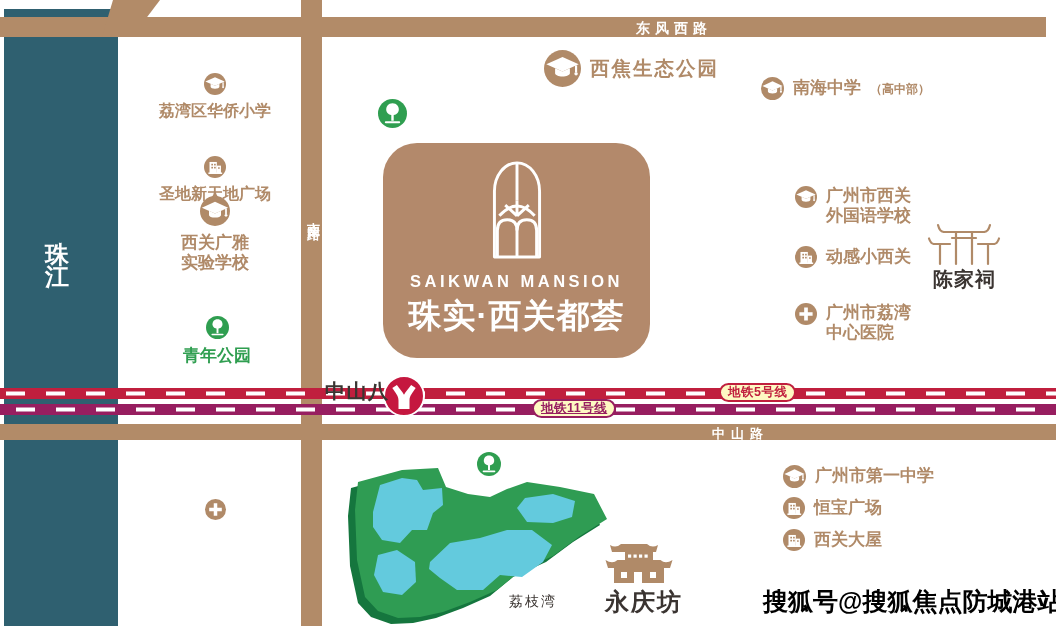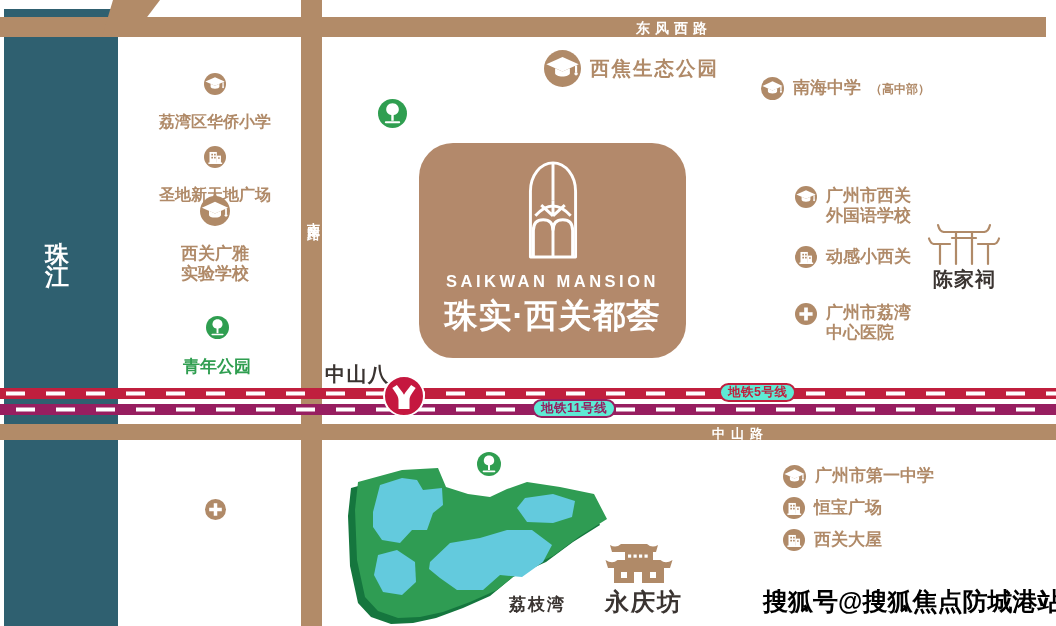--- a/index.html
+++ b/index.html
@@ -11,52 +11,52 @@
   .abs{position:absolute;}
   
   .roadlab{color:#fff;font-weight:bold;}
   .vtext{writing-mode:vertical-rl;text-orientation:upright;}
   .river-label{left:41px;top:222px;font-size:24px;letter-spacing:24px;color:#fff;font-weight:bold;}
   .nanan-label{left:304px;top:212px;font-size:13px;letter-spacing:3px;}
   .dongfeng-label{left:636px;top:20px;font-size:14px;letter-spacing:5px;}
   .zhongshan-label{left:712px;top:425px;font-size:13px;letter-spacing:6px;}
   
   .pill{
-    position:absolute;background:#5eead4;border-radius:10px;font-weight:bold;
+    position:absolute;background:#fef9c3;border-radius:10px;font-weight:bold;
     font-size:12.5px;line-height:13px;padding:1px 7px;letter-spacing:.5px;white-space:nowrap;
   }
   .pill.l5{left:719px;top:383px;color:#c01f3e;border:2px solid #c01f3e;}
-  .pill.l11{left:532px;top:399px;color:#971e60;border:2px solid #971e60;}
-  .station-label{left:325px;top:361px;font-size:20px;font-weight:bold;color:#3a3431;letter-spacing:1.5px;}
+  .pill.l11{left:532px;top:399px;color:#971e60;border:2px solid #971e60;text-decoration:underline;}
+  .station-label{left:325px;top:378px;font-size:20px;font-weight:bold;color:#3a3431;letter-spacing:1.5px;}
   
   .card{
     left:383px;top:143px;width:267px;height:215px;background:#b3896b;border-radius:34px;
-    display:flex;flex-direction:column;align-items:center;color:#fff;margin-left:36px;
+    display:flex;flex-direction:column;align-items:center;color:#fff;
   }
   .card .win{margin-top:13px;}
   .card .en{margin-top:12px;font-size:16.5px;letter-spacing:3.5px;font-weight:600;white-space:nowrap;}
   .card .zh{margin-top:3px;font-size:33px;font-weight:bold;letter-spacing:1px;white-space:nowrap;}
   
   .poi{position:absolute;display:flex;}
-  .poi.stack{flex-direction:column;align-items:center;gap:18px;text-align:center;}
+  .poi.stack{flex-direction:column;align-items:center;gap:7px;text-align:center;}
   .poi.row{flex-direction:row;align-items:center;gap:9px;text-align:left;}
   .poi.row.top{align-items:flex-start;}
   .plabel{font-weight:bold;white-space:pre-line;line-height:1.18;color:#b08a68;}
   .green .plabel{color:#2f9e50;}
   .psuffix{font-size:12px;font-weight:bold;color:#b08a68;margin-top:2px;white-space:nowrap;}
   .fs15{font-size:15.5px;} .fs16{font-size:16px;} .fs17{font-size:17px;}
   .fs19{font-size:19px;letter-spacing:1px;} .fs195{font-size:19.5px;letter-spacing:2px;}
   .badge{flex:none;}
   .bgb{fill:#b08a68;} .bgg{fill:#2f9e50;}
   
   .dark{color:#3a3431;}
   .cjc-label{left:933px;top:266px;font-size:20px;font-weight:bold;letter-spacing:1px;}
   .yqf{left:598px;top:534px;width:92px;display:flex;flex-direction:column;align-items:center;gap:2px;}
   .yqf-label{font-size:24px;font-weight:bold;letter-spacing:2px;}
-  .lzw-label{left:509px;top:593px;font-size:17px;font-weight:bold;letter-spacing:2px;text-align:right;}
+  .lzw-label{left:509px;top:593px;font-size:14px;font-weight:normal;letter-spacing:2px;text-align:right;}
   .lake-poi{left:477px;top:452px;display:flex;align-items:flex-start;gap:6px;}
   .lake-name{font-size:18px;font-weight:bold;color:#2f9e50;letter-spacing:1px;line-height:1.1;}
   .lake-sub{font-size:10px;font-weight:bold;color:#2f9e50;margin-top:2px;letter-spacing:1px;}
   
   .watermark{
     left:763px;top:585px;font-size:25px;font-weight:bold;color:#000;white-space:nowrap;
     text-shadow:-2px 0 #fff,2px 0 #fff,0 -2px #fff,0 2px #fff,-1px -1px #fff,1px -1px #fff,-1px 1px #fff,1px 1px #fff;
   }
 </style>
 </head>
@@ -178,21 +178,21 @@
     <div class="zh">珠实·西关都荟</div>
   </div>
 
   <div class="poi stack" style="left:115px;top:73px;width:200px">
     <svg class="badge" width="22" height="22" viewBox="0 0 24 24">
         <circle class="bgb" cx="12" cy="12" r="12"></circle>
         <use href="#g-cap"></use>
       </svg>
     <div class="plabel fs16">荔湾区华侨小学</div>
   </div>
-  <div class="poi stack" style="left:115px;top:146px;width:200px">
+  <div class="poi stack" style="left:115px;top:156px;width:200px">
     <svg class="badge" width="22" height="22" viewBox="0 0 24 24">
         <circle class="bgb" cx="12" cy="12" r="12"></circle>
         <use href="#g-building"></use>
       </svg>
     <div class="plabel fs16">圣地新天地广场</div>
   </div>
   <div class="poi stack" style="left:115px;top:196px;width:200px">
     <svg class="badge" width="30" height="30" viewBox="0 0 24 24">
         <circle class="bgb" cx="12" cy="12" r="12"></circle>
         <use href="#g-cap"></use>

